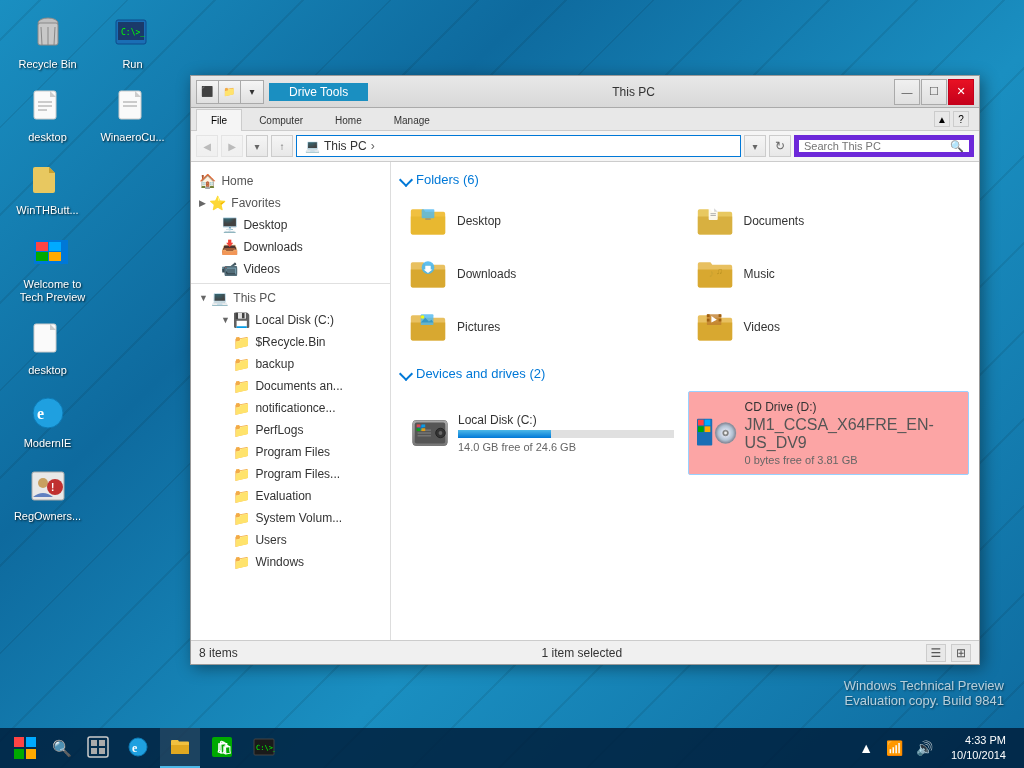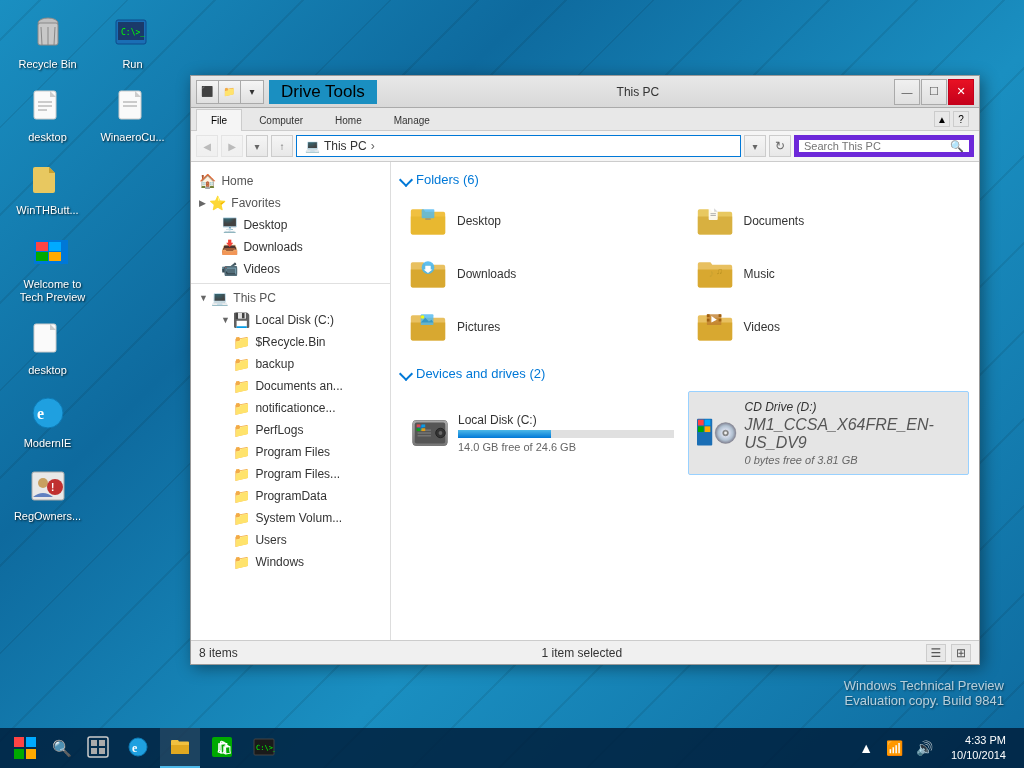--- a/index.html
+++ b/index.html
@@ -452,23 +452,22 @@
     .drive-item {
       display: flex;
       align-items: center;
       padding: 8px;
       cursor: pointer;
       border: 1px solid transparent;
       border-radius: 2px;
       gap: 8px;
     }
     .drive-item.selected {
-      background: #e5e5e5;
+      background: #fca5a5;
       border-color: #99d1ff;
-      font-style: italic;
     }
 
     .drive-icon {
       width: 40px;
       height: 40px;
       flex-shrink: 0;
       display: flex;
       align-items: center;
       justify-content: center;
       font-size: 28px;
@@ -683,21 +682,21 @@
 
     <div class="title-bar">
       <div class="title-bar-controls">
         <div class="tb-btn-group">
           <div class="tb-btn">⬛</div>
           <div class="tb-btn">📁</div>
           <div class="tb-btn">▾</div>
         </div>
       </div>
 
-      <div style="background:#1a8fc1;color:#000000;padding:2px 12px;font-size:17px;margin-right:5px;cursor:pointer;">
+      <div style="background:#1a8fc1;color:#ffffff;padding:2px 20px;font-size:12px;margin-right:5px;cursor:pointer;">
         <div>Drive Tools</div>
       </div>
 
       <div class="title-center">This PC</div>
 
       <div class="title-window-btns">
         <div class="win-btn">—</div>
         <div class="win-btn">☐</div>
         <div class="win-btn close">✕</div>
       </div>
@@ -808,21 +807,21 @@
           <span>Program Files</span>
         </div>
 
         <div class="sidebar-item tree-indent-2">
           <span class="si-icon">📁</span>
           <span>Program Files...</span>
         </div>
 
         <div class="sidebar-item tree-indent-2">
           <span class="si-icon">📁</span>
-          <span>ProgramData</span>
+          <span>Evaluation</span>
         </div>
 
         <div class="sidebar-item tree-indent-2">
           <span class="si-icon">📁</span>
           <span>System Volum...</span>
         </div>
 
         <div class="sidebar-item tree-indent-2">
           <span class="si-icon">📁</span>
           <span>Users</span>

